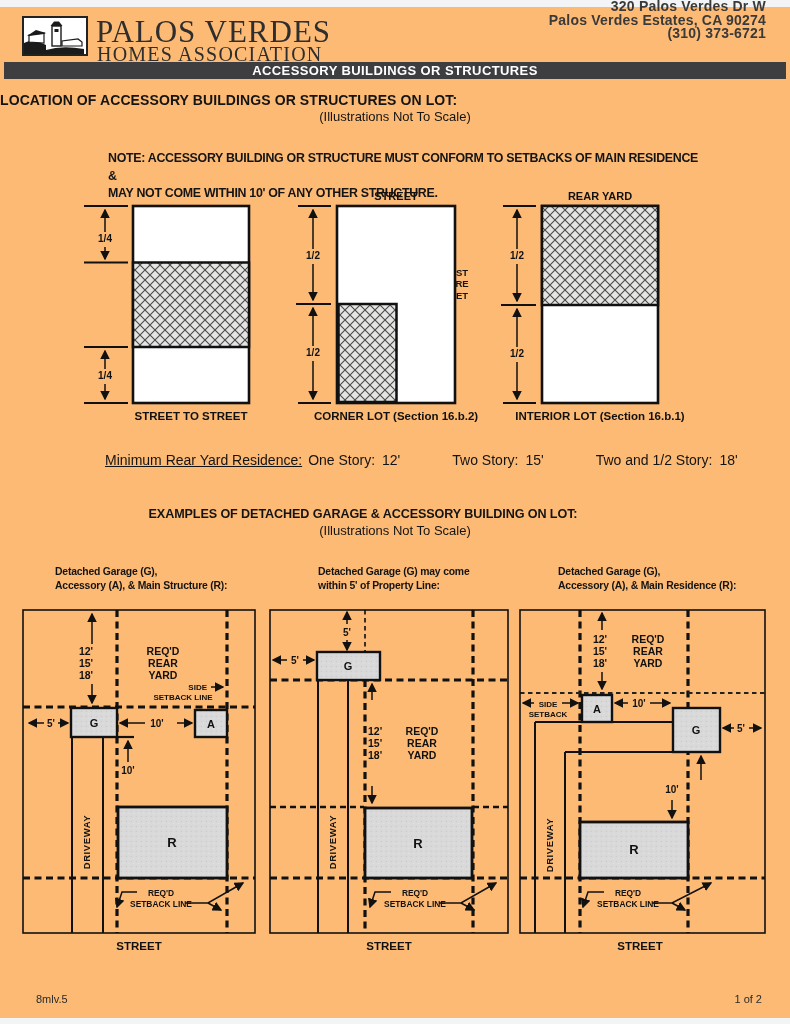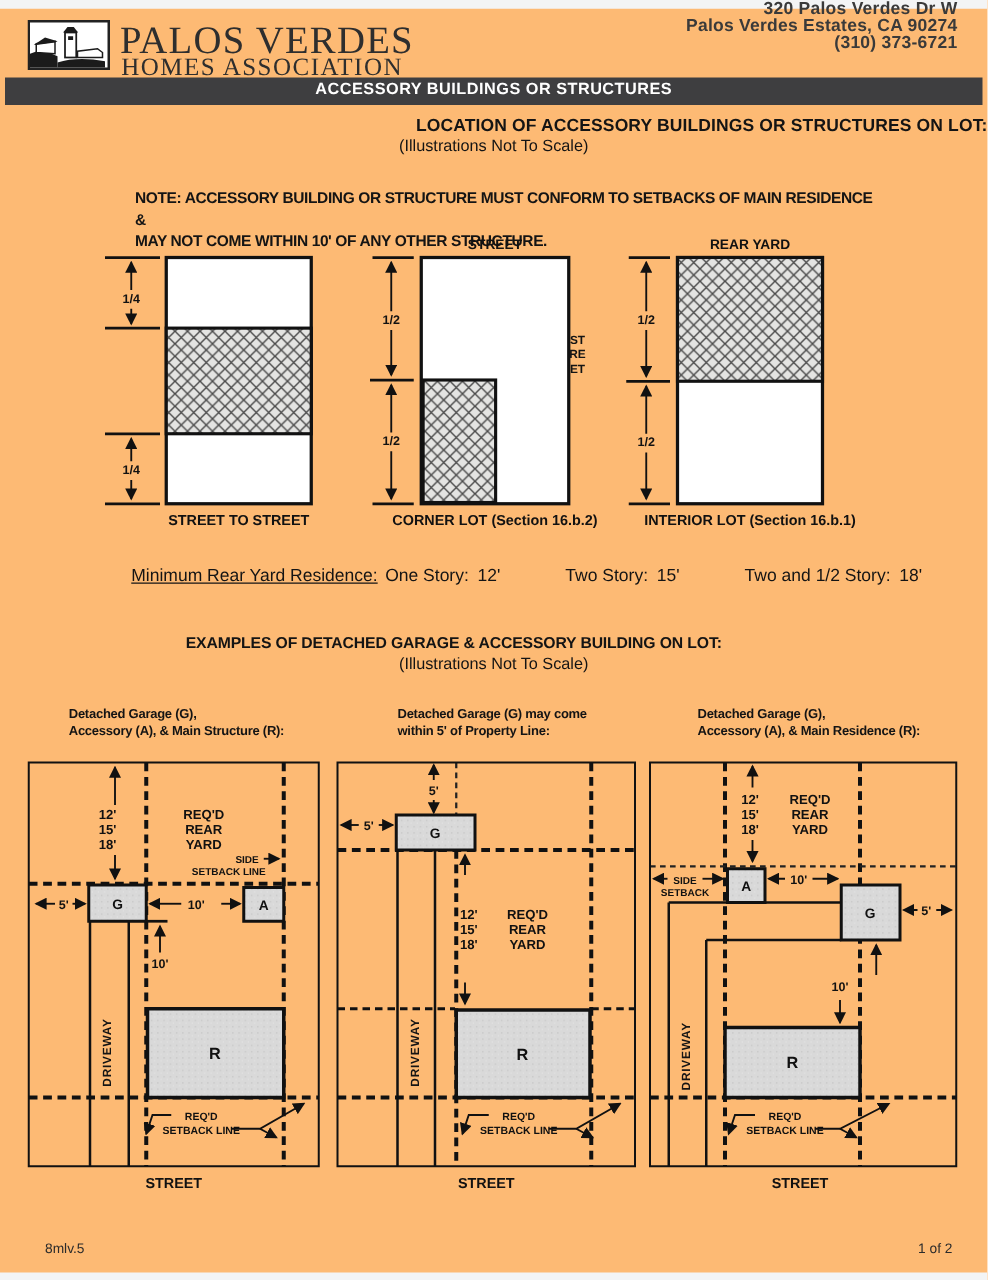--- a/index.html
+++ b/index.html
@@ -8,25 +8,25 @@
   .edge-strip{position:absolute;left:0;width:790px;background:#f3f4f5;}
   .abs{position:absolute;}
 
   
   .org-line1{position:absolute;left:96px;top:14px;font-family:"Liberation Serif",serif;
              font-size:31px;letter-spacing:1px;color:#2e2e2e;}
   .org-line2{position:absolute;left:97px;top:43px;font-family:"Liberation Serif",serif;
              font-size:20px;letter-spacing:1.2px;color:#2e2e2e;}
   .addr{position:absolute;right:24px;top:0;text-align:right;font-size:14px;font-weight:bold;
         line-height:13.5px;color:#3a3a3a;letter-spacing:0.2px;}
-  .banner{position:absolute;left:4px;top:62px;width:782px;height:22px;background:#3e3e40;
+  .banner{position:absolute;left:4px;top:62px;width:782px;height:17px;background:#3e3e40;
           color:#ffffff;font-size:13px;font-weight:bold;text-align:center;line-height:17px;
           letter-spacing:0.4px;}
 
-  .title1{position:absolute;left:0;top:92px;width:790px;text-align:right;
+  .title1{position:absolute;left:0;top:92px;width:790px;text-align:left;
           font-size:14px;font-weight:bold;letter-spacing:0.1px;}
   .subtitle1{position:absolute;left:0;top:109px;width:790px;text-align:center;font-size:13px;}
   .note{position:absolute;left:108px;top:150px;width:600px;font-size:12.4px;font-weight:bold;
         line-height:17.5px;letter-spacing:-0.3px;}
 
   .minyard{position:absolute;left:105px;top:452px;font-size:14px;white-space:nowrap;}
   .minyard .u{text-decoration:underline;}
   .minyard .ml1{margin-left:6px;} .minyard .mlv{margin-left:7px;}
   .minyard .ml2{margin-left:52px;} .minyard .ml3{margin-left:52px;}
 

